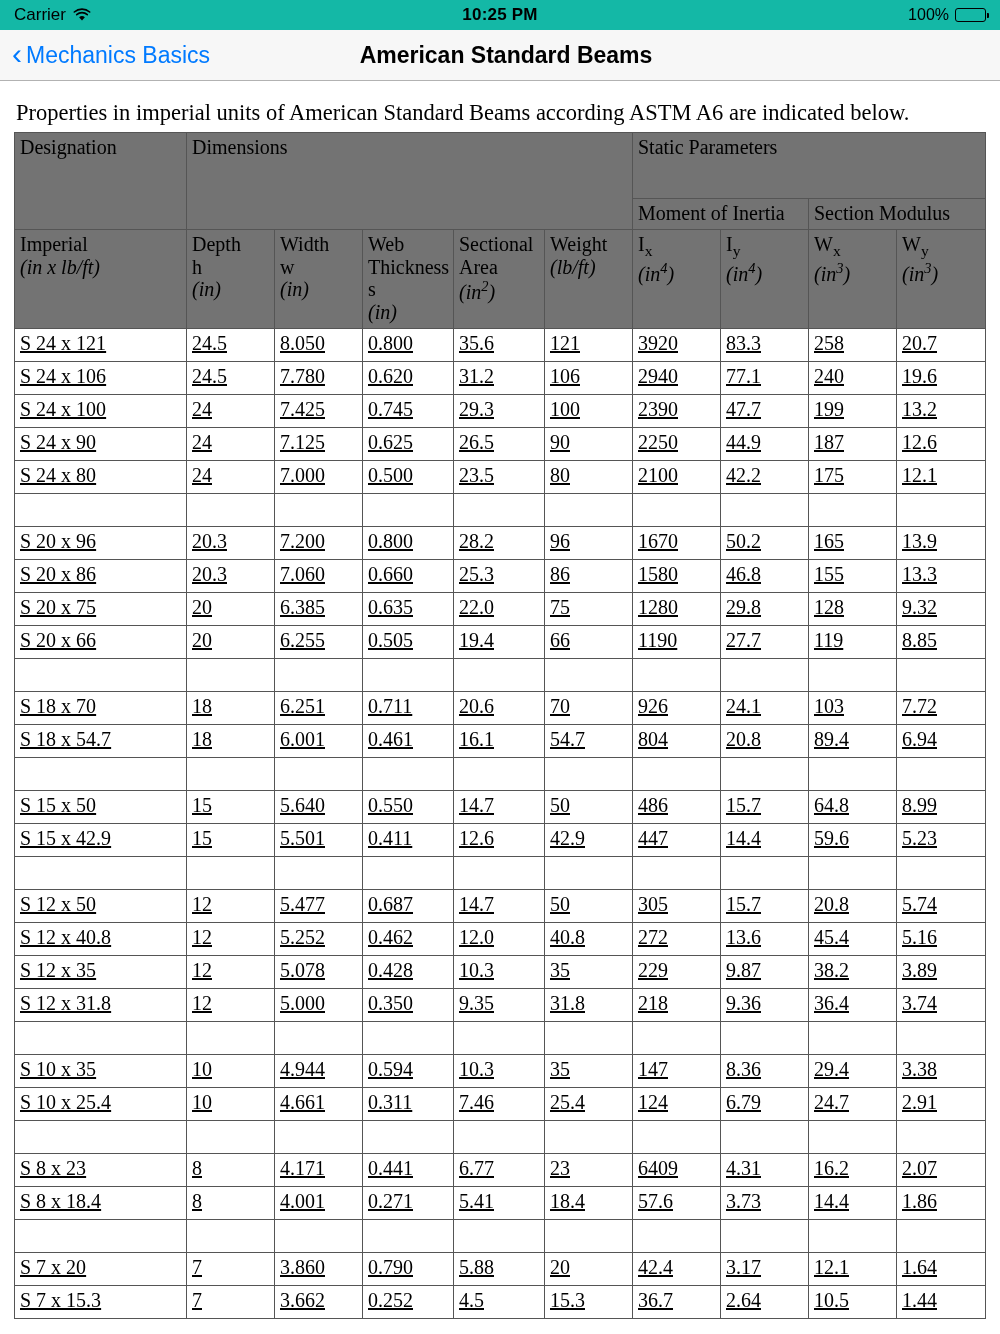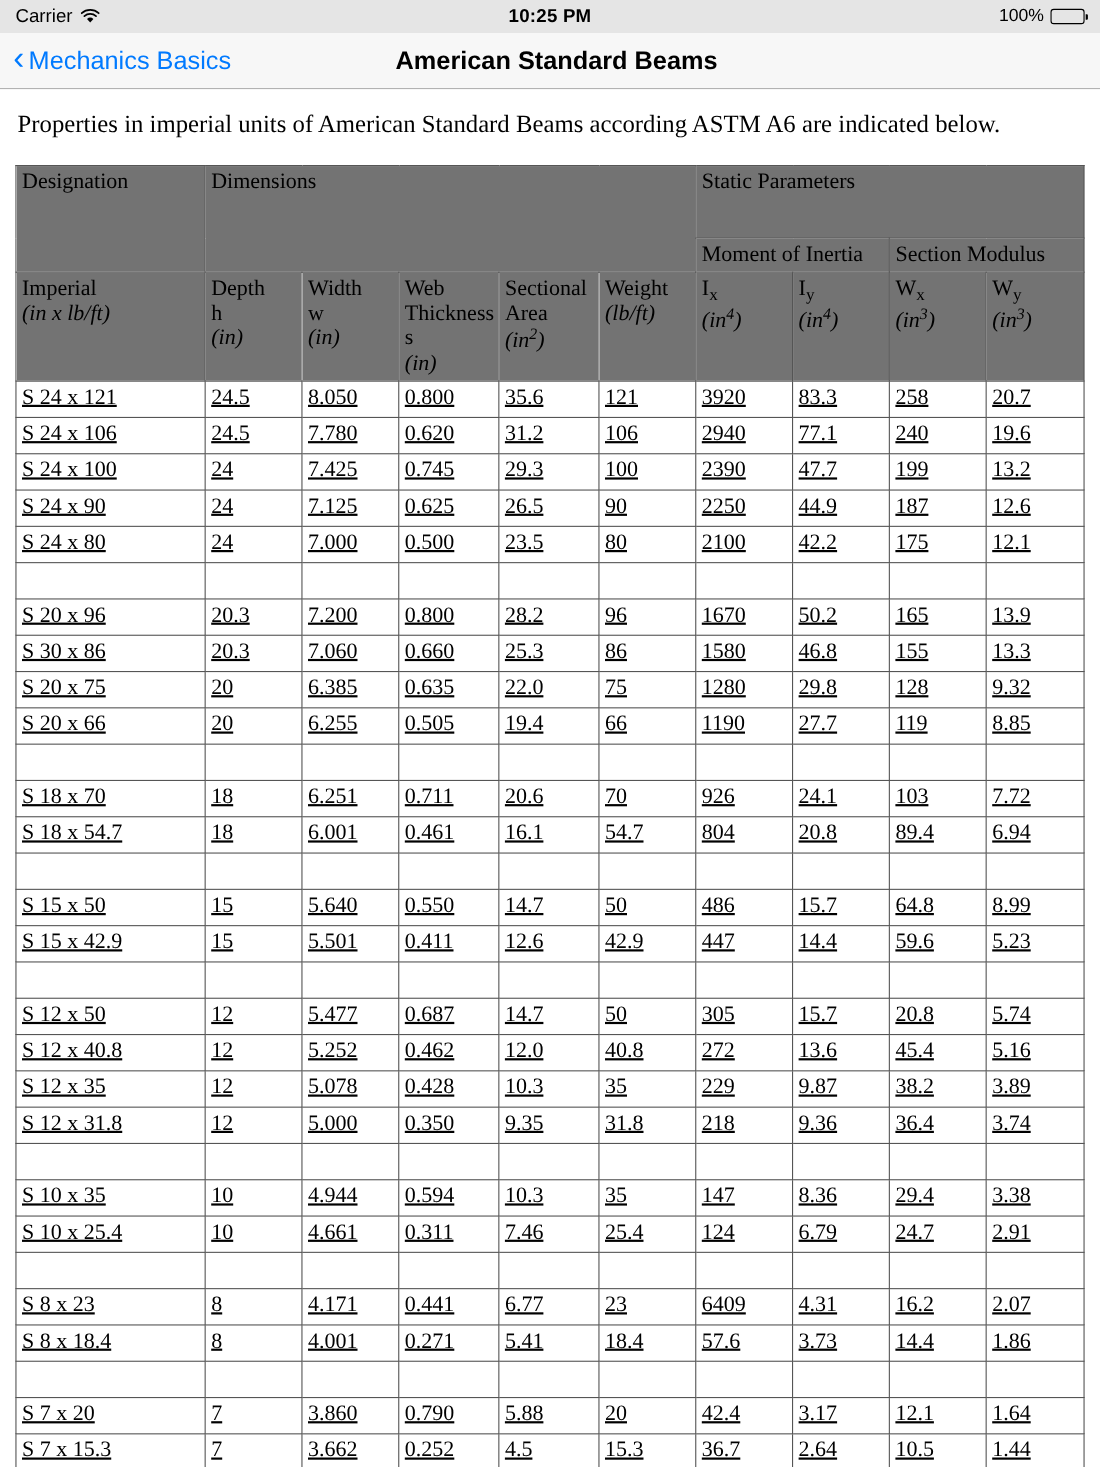--- a/index.html
+++ b/index.html
@@ -10,21 +10,21 @@
     width: 1000px;
     height: 1334px;
     background: #ffffff;
     font-family: "Liberation Sans", sans-serif;
     overflow: hidden;
   }
 
   
   .status-bar {
     height: 30px;
-    background: #e5e5e5;
+    background: #14b8a6;
     display: flex;
     align-items: center;
     padding: 0 14px;
     font-size: 17px;
     color: #000;
     box-sizing: border-box;
   }
   .status-left {
     display: flex;
     align-items: center;
@@ -111,21 +111,21 @@
 
   
   .content {
     padding: 0 14px;
     box-sizing: border-box;
   }
   .intro {
     font-family: "Liberation Serif", serif;
     font-size: 22.5px;
     color: #000;
-    margin: 19px 0 24px 2px;
+    margin: 19px 0 6px 2px;
   }
 
   
   table.beams {
     border-collapse: collapse;
     table-layout: fixed;
     width: 971px;
     font-family: "Liberation Serif", serif;
     font-size: 20px;
     color: #000;
@@ -346,21 +346,21 @@
           <td>7.200</td>
           <td>0.800</td>
           <td>28.2</td>
           <td>96</td>
           <td>1670</td>
           <td>50.2</td>
           <td>165</td>
           <td>13.9</td>
         </tr>
         <tr>
-          <td>S 30 x 86</td>
+          <td>S 20 x 86</td>
           <td>20.3</td>
           <td>7.060</td>
           <td>0.660</td>
           <td>25.3</td>
           <td>86</td>
           <td>1580</td>
           <td>46.8</td>
           <td>155</td>
           <td>13.3</td>
         </tr>

